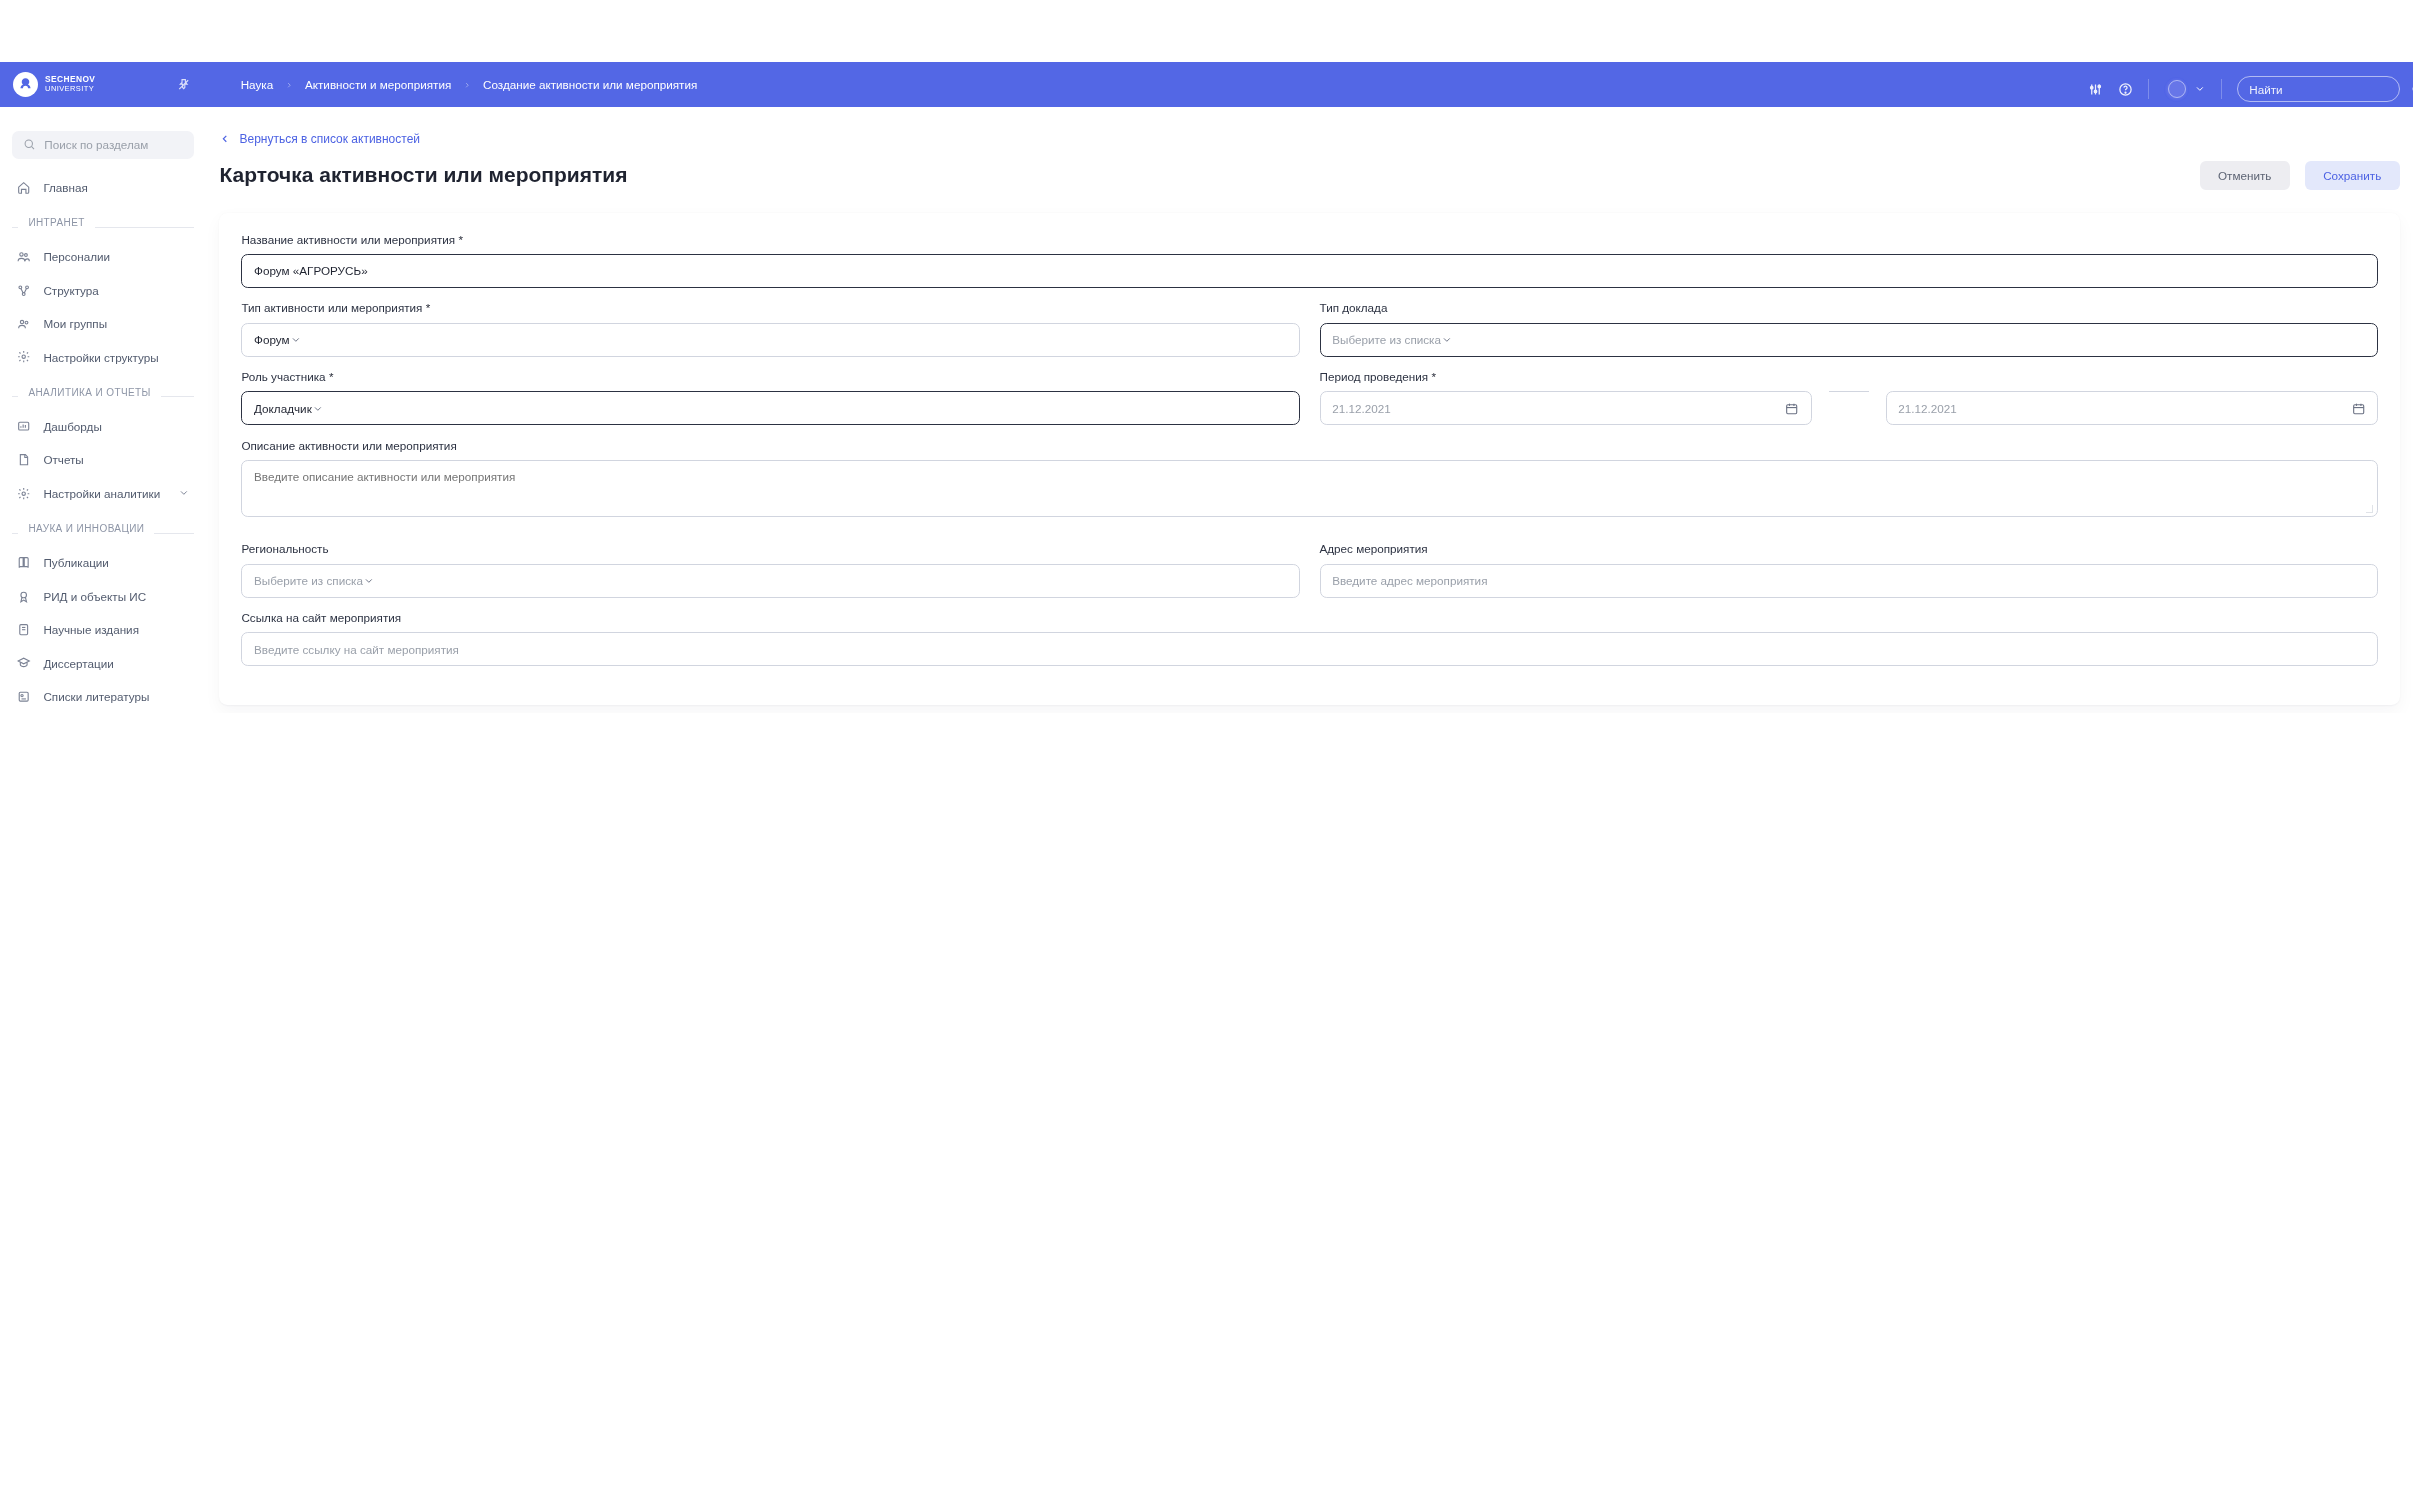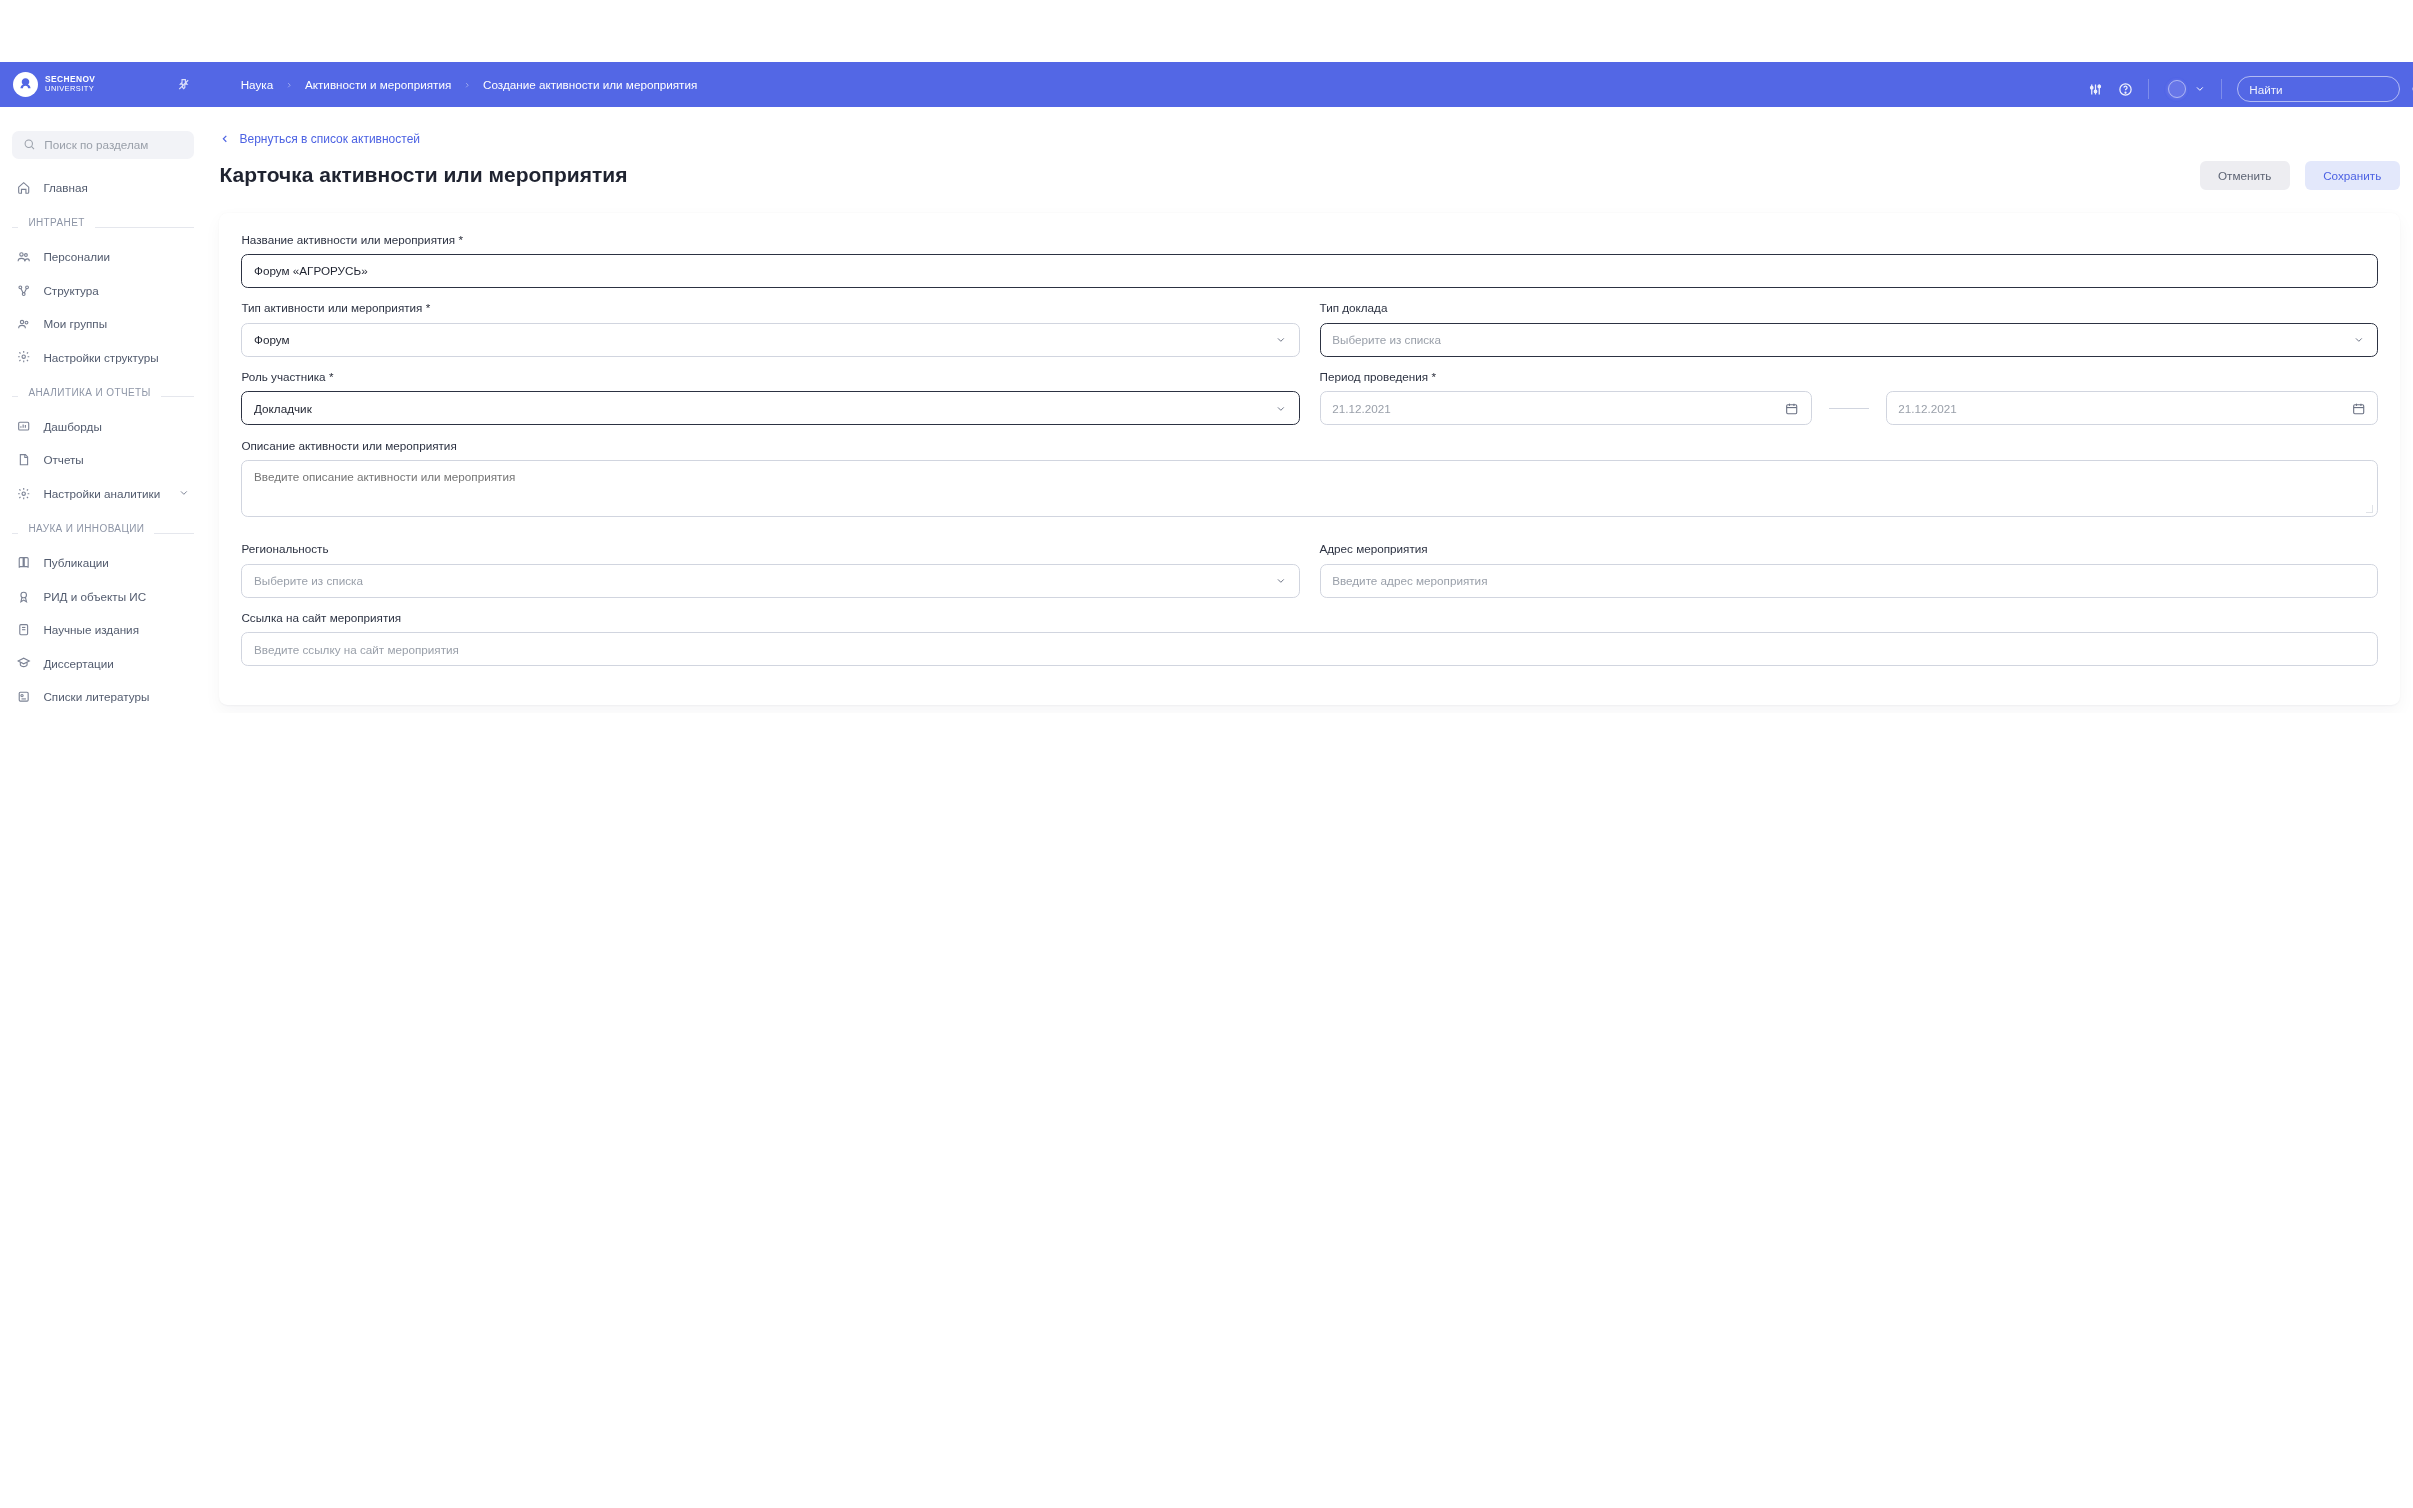--- a/index.html
+++ b/index.html
@@ -50,27 +50,27 @@
 
 .card { background: #fff; border-radius: 8.4px; box-shadow: 0 0.8px 1.7px rgba(20, 24, 54, .04), 0 6.7px 17px rgba(20, 24, 54, .04); padding: 20px 22px 25px; }
 .form-row { display: flex; gap: 20px; }
 .form-col { flex: 1; display: flex; flex-direction: column; }
 .field { margin-bottom: 13.4px; display: flex; flex-direction: column; }
 .label { font-size: 11.7px; color: #2c3242; font-weight: 500; margin-bottom: 8.4px; }
 .req { color: #1f2330; margin-left: 3.4px; }
 .control { height: 34px; border: 0.8px solid #d1d5df; border-radius: 6.7px; padding: 0 11.7px; font-size: 11.7px; color: #1f2330; display: flex; align-items: center; background: #fff; }
 .control input, .control textarea { border: 0; outline: none; font-size: 11.7px; flex:1; font-family:inherit; color: #1f2330; background: transparent; }
 .control input::placeholder { color: #9aa0aa; }
-.control.select { justify-content: space-between; cursor: pointer; }
+.control.select { cursor: pointer; }
 .control.focused { border-color: #2c3242; }
 .control.select .ph { color: #9aa0aa; }
 .textarea { height: 57px; align-items: flex-start; padding-top: 9.2px; position: relative; }
 .textarea textarea { resize: none; height: 100%; }
 .textarea::after { content: ""; position: absolute; right: 3.4px; bottom: 3.4px; width: 6.7px; height: 6.7px; border-right: 1.7px solid #c3c8d2; border-bottom: 1.7px solid #c3c8d2; opacity: .5; }
-.date-row { display: flex; align-items: center; gap: 17px; }
+.date-row { display: flex; align-items: flex-start; gap: 17px; }
 .date-row .dash { width: 40px; height: 0.8px; background: #d1d5df; }
 .date-ctrl { justify-content: space-between; }
 .date-ctrl .val { color: #9aa0aa; }
 .svgic { flex-shrink: 0; }
 
 .gap { height: 11.7px; }
 .white-top { height: 62px; background: #fff; }
 </style>
 </head>
 <body>

